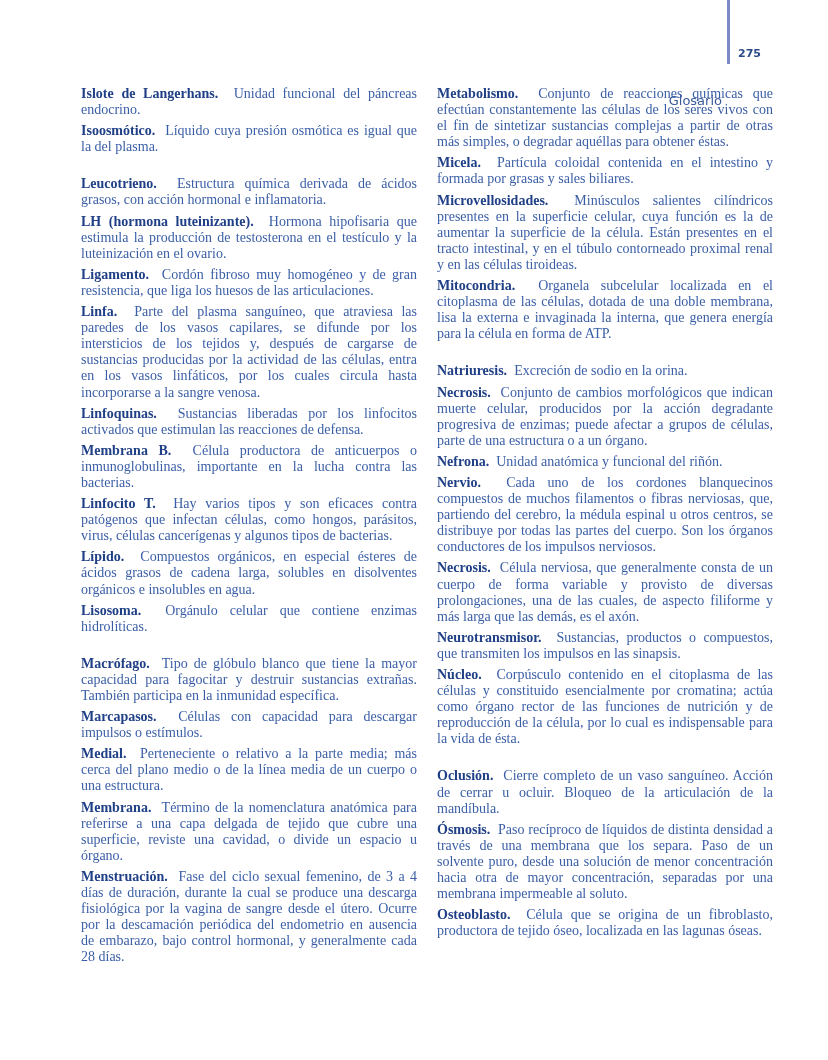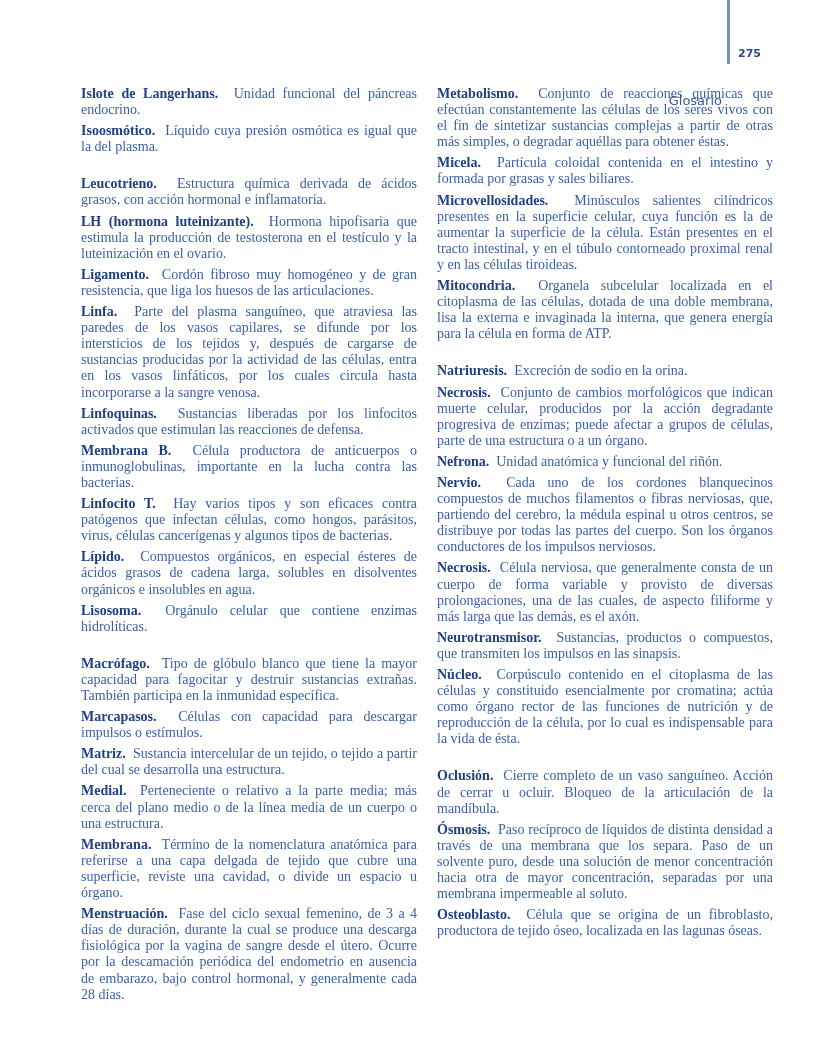--- a/index.html
+++ b/index.html
@@ -48,21 +48,20 @@
     <p class="entry"><span class="term">Linfoquinas.</span>&nbsp; <span>Sustancias liberadas por los linfocitos activados que estimulan las reacciones de defensa.</span></p>
     <p class="entry"><span class="term">Membrana B.</span>&nbsp; <span>Célula productora de anticuerpos o inmunoglobulinas, importante en la lucha contra las bacterias.</span></p>
     <p class="entry"><span class="term">Linfocito T.</span>&nbsp; <span>Hay varios tipos y son eficaces contra patógenos que infectan células, como hongos, parásitos, virus, células cancerígenas y algunos tipos de bacterias.</span></p>
     <p class="entry"><span class="term">Lípido.</span>&nbsp; <span>Compuestos orgánicos, en especial ésteres de ácidos grasos de cadena larga, solubles en disolventes orgánicos e insolubles en agua.</span></p>
     <p class="entry"><span class="term">Lisosoma.</span>&nbsp; <span>Orgánulo celular que contiene enzimas hidrolíticas.</span></p>
   </div>
   <div class="gap"></div>
   <div>
     <p class="entry"><span class="term">Macrófago.</span>&nbsp; <span>Tipo de glóbulo blanco que tiene la mayor capacidad para fagocitar y destruir sustancias extrañas. También participa en la inmunidad específica.</span></p>
     <p class="entry"><span class="term">Marcapasos.</span>&nbsp; <span>Células con capacidad para descargar impulsos o estímulos.</span></p>
-    <p class="entry"><span class="term">Matriz.</span>&nbsp; <span>Sustancia intercelular de un tejido, o tejido a partir del cual se desarrolla una estructura.</span></p>
     <p class="entry"><span class="term">Medial.</span>&nbsp; <span>Perteneciente o relativo a la parte media; más cerca del plano medio o de la línea media de un cuerpo o una estructura.</span></p>
     <p class="entry"><span class="term">Membrana.</span>&nbsp; <span>Término de la nomenclatura anatómica para referirse a una capa delgada de tejido que cubre una superficie, reviste una cavidad, o divide un espacio u órgano.</span></p>
     <p class="entry"><span class="term">Menstruación.</span>&nbsp; <span>Fase del ciclo sexual femenino, de 3 a 4 días de duración, durante la cual se produce una descarga fisiológica por la vagina de sangre desde el útero. Ocurre por la descamación periódica del endometrio en ausencia de embarazo, bajo control hormonal, y generalmente cada 28 días.</span></p>
   </div>
 </div>
 
 <div class="column col-right">
   <div>
     <p class="entry"><span class="term">Metabolismo.</span>&nbsp; <span>Conjunto de reacciones químicas que efectúan constantemente las células de los seres vivos con el fin de sintetizar sustancias complejas a partir de otras más simples, o degradar aquéllas para obtener éstas.</span></p>
     <p class="entry"><span class="term">Micela.</span>&nbsp; <span>Partícula coloidal contenida en el intestino y formada por grasas y sales biliares.</span></p>

